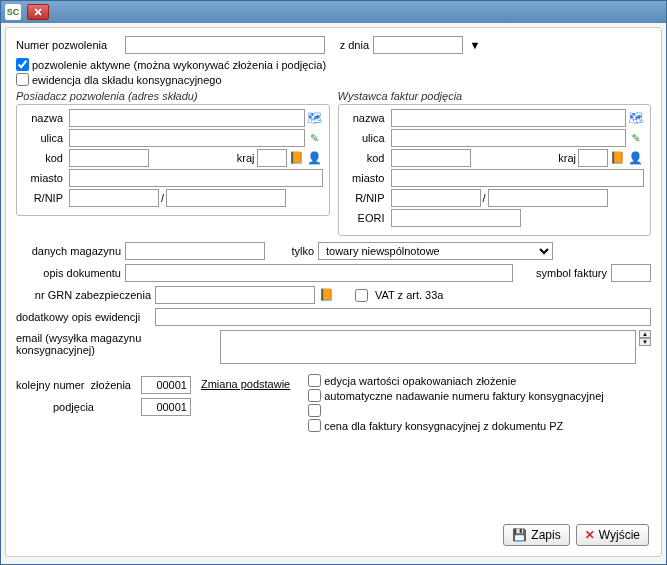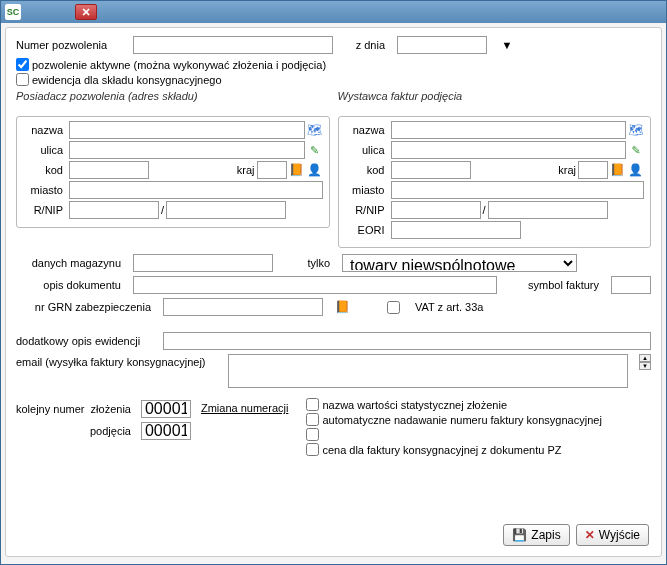--- a/index.html
+++ b/index.html
@@ -18,21 +18,20 @@
     position: relative;
   }
   .titlebar {
     height: 22px;
     background: linear-gradient(to bottom, #7ba8d0, #5a8ab8);
     display: flex;
     align-items: center;
     padding: 0 4px;
     color: #fff;
     font-size: 12px;
-    gap: 48px;
   }
   .titlebar .app-icon {
     width: 16px; height: 16px;
     background: #fff;
     color: #2a7a2a;
     font-size: 9px;
     font-weight: bold;
     display: inline-flex;
     align-items: center;
     justify-content: center;
@@ -55,45 +54,45 @@
   }
   .content {
     padding: 8px 10px;
     background: #fff;
     margin: 4px;
     border: 1px solid #ccc;
     border-radius: 3px;
     height: 530px;
     position: relative;
   }
-  .row { display: flex; align-items: center; margin-bottom: 4px; gap: 12px; }
+  .row { display: flex; align-items: center; margin-bottom: 4px; gap: 4px; }
   label.lbl { text-align: right; display: inline-block; }
   input[type="text"].field, select.field, textarea.field {
     border: 1px solid #999;
     background: #fff;
-    font-size: 16px;
+    font-size: 11px;
     padding: 1px 3px;
     height: 18px;
   }
   textarea.field { height: 34px; resize: none; }
   input[type="checkbox"] { margin: 0 3px 0 0; vertical-align: middle; }
   .checkbox-row { display: flex; align-items: center; margin-bottom: 2px; }
   .two-col { display: flex; gap: 8px; margin-bottom: 6px; }
   .fieldset {
     border: 1px solid #bbb;
     border-radius: 3px;
     padding: 4px 6px 6px 6px;
     flex: 1;
     position: relative;
   }
   .fieldset-title {
     font-style: italic;
     font-size: 11px;
     color: #333;
-    margin-bottom: 14px;
+    margin-bottom: 2px;
   }
   .fs-row { display: flex; align-items: center; margin-bottom: 2px; gap: 2px; }
   .fs-label { width: 44px; text-align: right; font-size: 11px; padding-right: 4px; }
   .icon-btn {
     width: 16px; height: 16px;
     display: inline-flex;
     align-items: center;
     justify-content: center;
     font-size: 12px;
     cursor: pointer;
@@ -121,21 +120,21 @@
     font-size: 12px;
     border-radius: 3px;
     cursor: pointer;
     display: inline-flex;
     align-items: center;
     gap: 4px;
   }
   .save-icon { font-size: 12px; }
   .exit-icon { color: #c03030; font-weight: bold; }
   .num-block { display: flex; align-items: flex-start; gap: 10px; }
-  .num-labels { text-align: right; }
+  .num-labels { text-align: center; }
   .num-labels div { height: 22px; line-height: 22px; }
   .num-inputs div { height: 22px; display: flex; align-items: center; }
   .num-inputs input { width: 50px; text-align: right; background: #e6f0ff; }
   .chk-col { display: flex; flex-direction: column; }
   .spinner { display: inline-flex; flex-direction: column; margin-left: -1px; }
   .spinner span { width: 12px; height: 8px; border: 1px solid #999; font-size: 7px; text-align: center; line-height: 6px; background: #f0f0f0; }
 </style>
 </head>
 <body>
 
@@ -256,27 +255,27 @@
     </div>
     <div class="row">
       <label class="lbl" style="width:135px">nr GRN zabezpieczenia</label>
       <input type="text" class="field" style="width: 160px;">
       <span class="icon-btn book-icon">📙</span>
       <span style="width:12px"></span>
       <input type="checkbox" style="">
       <span>VAT z art. 33a</span>
     </div>
 
-    <div class="row" style="margin-top:16px">
+    <div class="row" style="margin-top:4px">
       <label class="lbl" style="width:135px;text-align:left">dodatkowy opis ewidencji</label>
       <input type="text" class="field" style="flex: 1 1 0%;">
     </div>
 
     <div class="row" style="align-items:flex-start">
-      <label class="lbl" style="width:200px;text-align:left;padding-top:2px">email (wysyłka faktury konsygnacyjnej)</label>
+      <label class="lbl" style="width:200px;text-align:left;padding-top:2px">email (wysyłka magazynu konsygnacyjnej)</label>
       <textarea class="field" style="flex: 1 1 0%;"></textarea>
       <div class="spinner">
         <span>▴</span>
         <span>▾</span>
       </div>
     </div>
 
     <div class="row" style="margin-top:10px; align-items:flex-start; gap:18px;">
       <div class="num-block">
         <div class="num-labels">
@@ -285,28 +284,28 @@
         </div>
         <div class="num-inputs">
           <div>
               <input type="text" class="field" value="00001" style="">
             </div>
           <div>
               <input type="text" class="field" value="00001" style="">
             </div>
         </div>
         <div style="padding-top:4px">
-          <span class="num-link">Zmiana numeracji</span>
+          <span class="num-link">Zmiana podstawie</span>
         </div>
       </div>
 
       <div class="chk-col">
         <div class="checkbox-row">
             <input type="checkbox" style="">
-            <span>nazwa wartości statystycznej złożenie</span>
+            <span>edycja wartości opakowaniach złożenie</span>
           </div>
         <div class="checkbox-row">
             <input type="checkbox" style="">
             <span>automatyczne nadawanie numeru faktury konsygnacyjnej</span>
           </div>
         <div class="checkbox-row">
             <input type="checkbox" style="">
           </div>
         <div class="checkbox-row">
             <input type="checkbox" style="">

